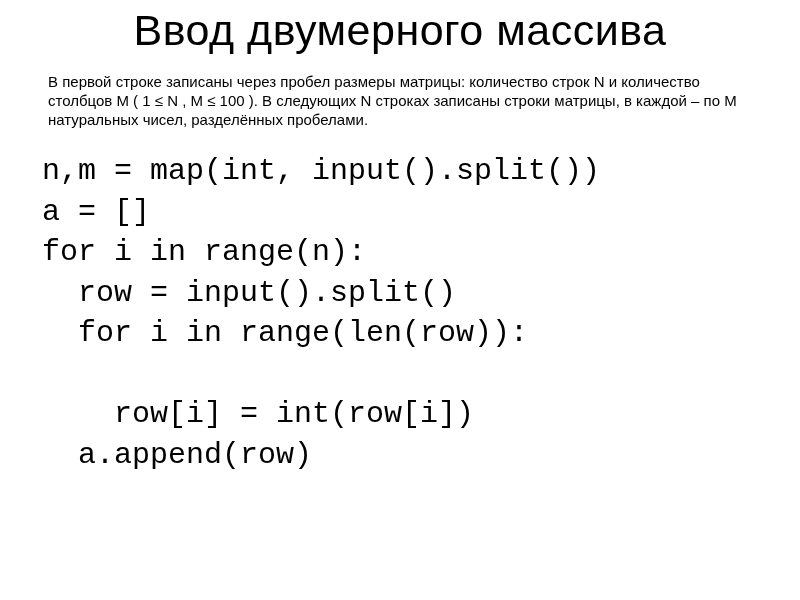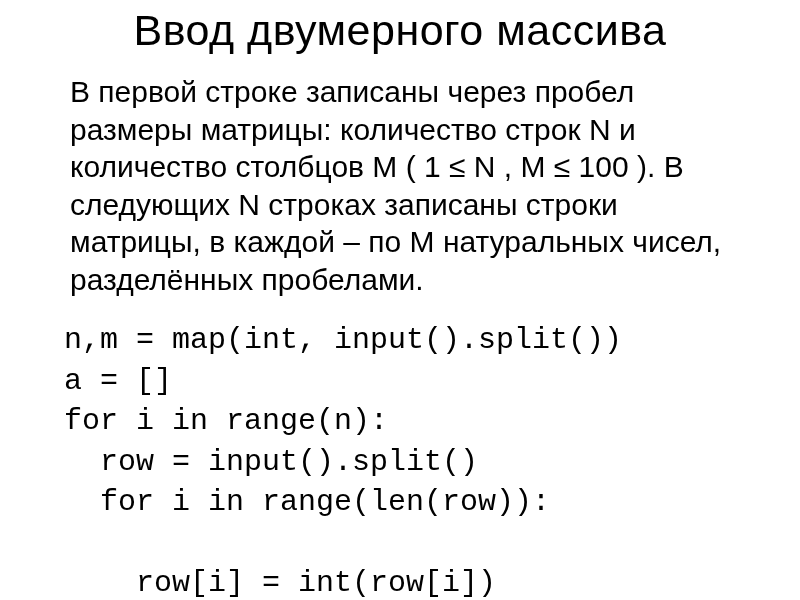--- a/index.html
+++ b/index.html
@@ -9,34 +9,34 @@
     height: 600px;
     background: #ffffff;
     overflow: hidden;
     font-family: Arial, Helvetica, sans-serif;
     color: #000;
   }
   .slide {
     width: 800px;
     height: 600px;
     box-sizing: border-box;
-    padding: 0 62px;
+    padding: 0 40px;
     position: relative;
   }
   .title {
     font-size: 43px;
     font-weight: 400;
     text-align: center;
     margin: 0;
     padding-top: 6px;
     padding-bottom: 18px;
     letter-spacing: 0.5px;
   }
   .description {
-    font-size: 30px;
+    font-size: 15px;
     line-height: 1.25;
     margin: 0 0 22px 0;
     padding: 0 4px 0 8px;
   }
   .code {
     font-family: "Courier New", Courier, monospace;
     font-size: 30px;
     font-weight: normal;
     line-height: 1.35;
     white-space: pre;

